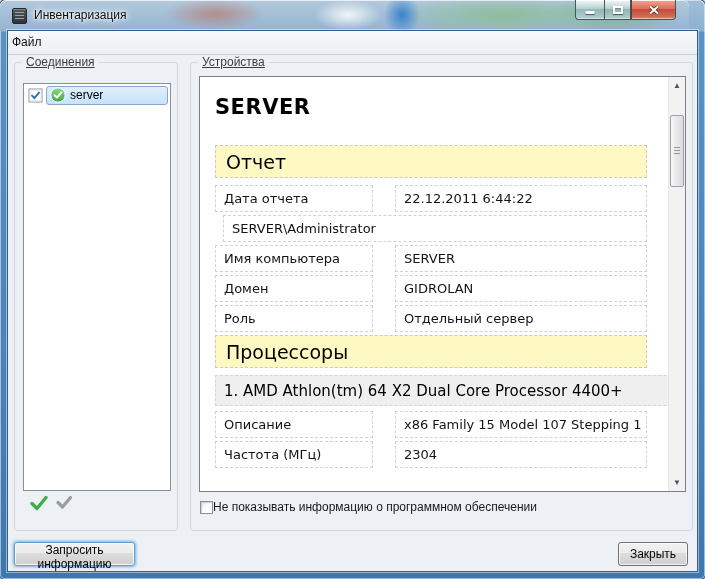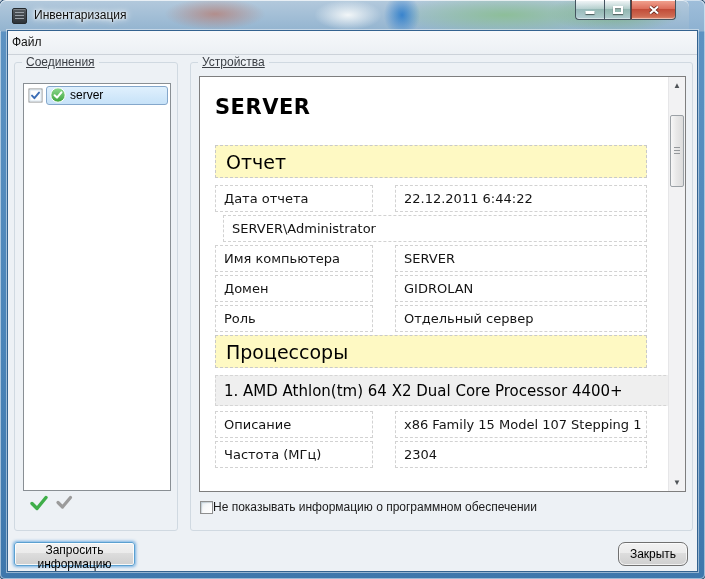--- a/index.html
+++ b/index.html
@@ -165,21 +165,21 @@
     border:1px solid #707070; border-radius:3px;
     background:linear-gradient(#f2f2f2 0%,#ebebeb 45%,#dddddd 46%,#cfcfcf 100%);
     font-family:"Liberation Sans","DejaVu Sans",sans-serif; font-size:12px; color:#000;
     cursor:default;
   }
   .btn.request {
     left:6px; width:121px;
     border-color:#5ba0d0;
     box-shadow:0 0 3px 1px rgba(95,165,225,.85), inset 0 0 0 1px rgba(255,255,255,.85);
   }
-  .btn.closebtn { right:9px; width:70px; box-shadow:inset 0 0 0 1px rgba(255,255,255,.7);border-radius:7px; }
+  .btn.closebtn { right:9px; width:70px; box-shadow:inset 0 0 0 1px rgba(255,255,255,.7); }
 </style>
 </head>
 <body>
 
 <div class="window">
 
   <div class="titlebar">
     <div class="app-icon"></div>
     <div class="win-title">Инвентаризация</div>
     <div class="winbtns">

